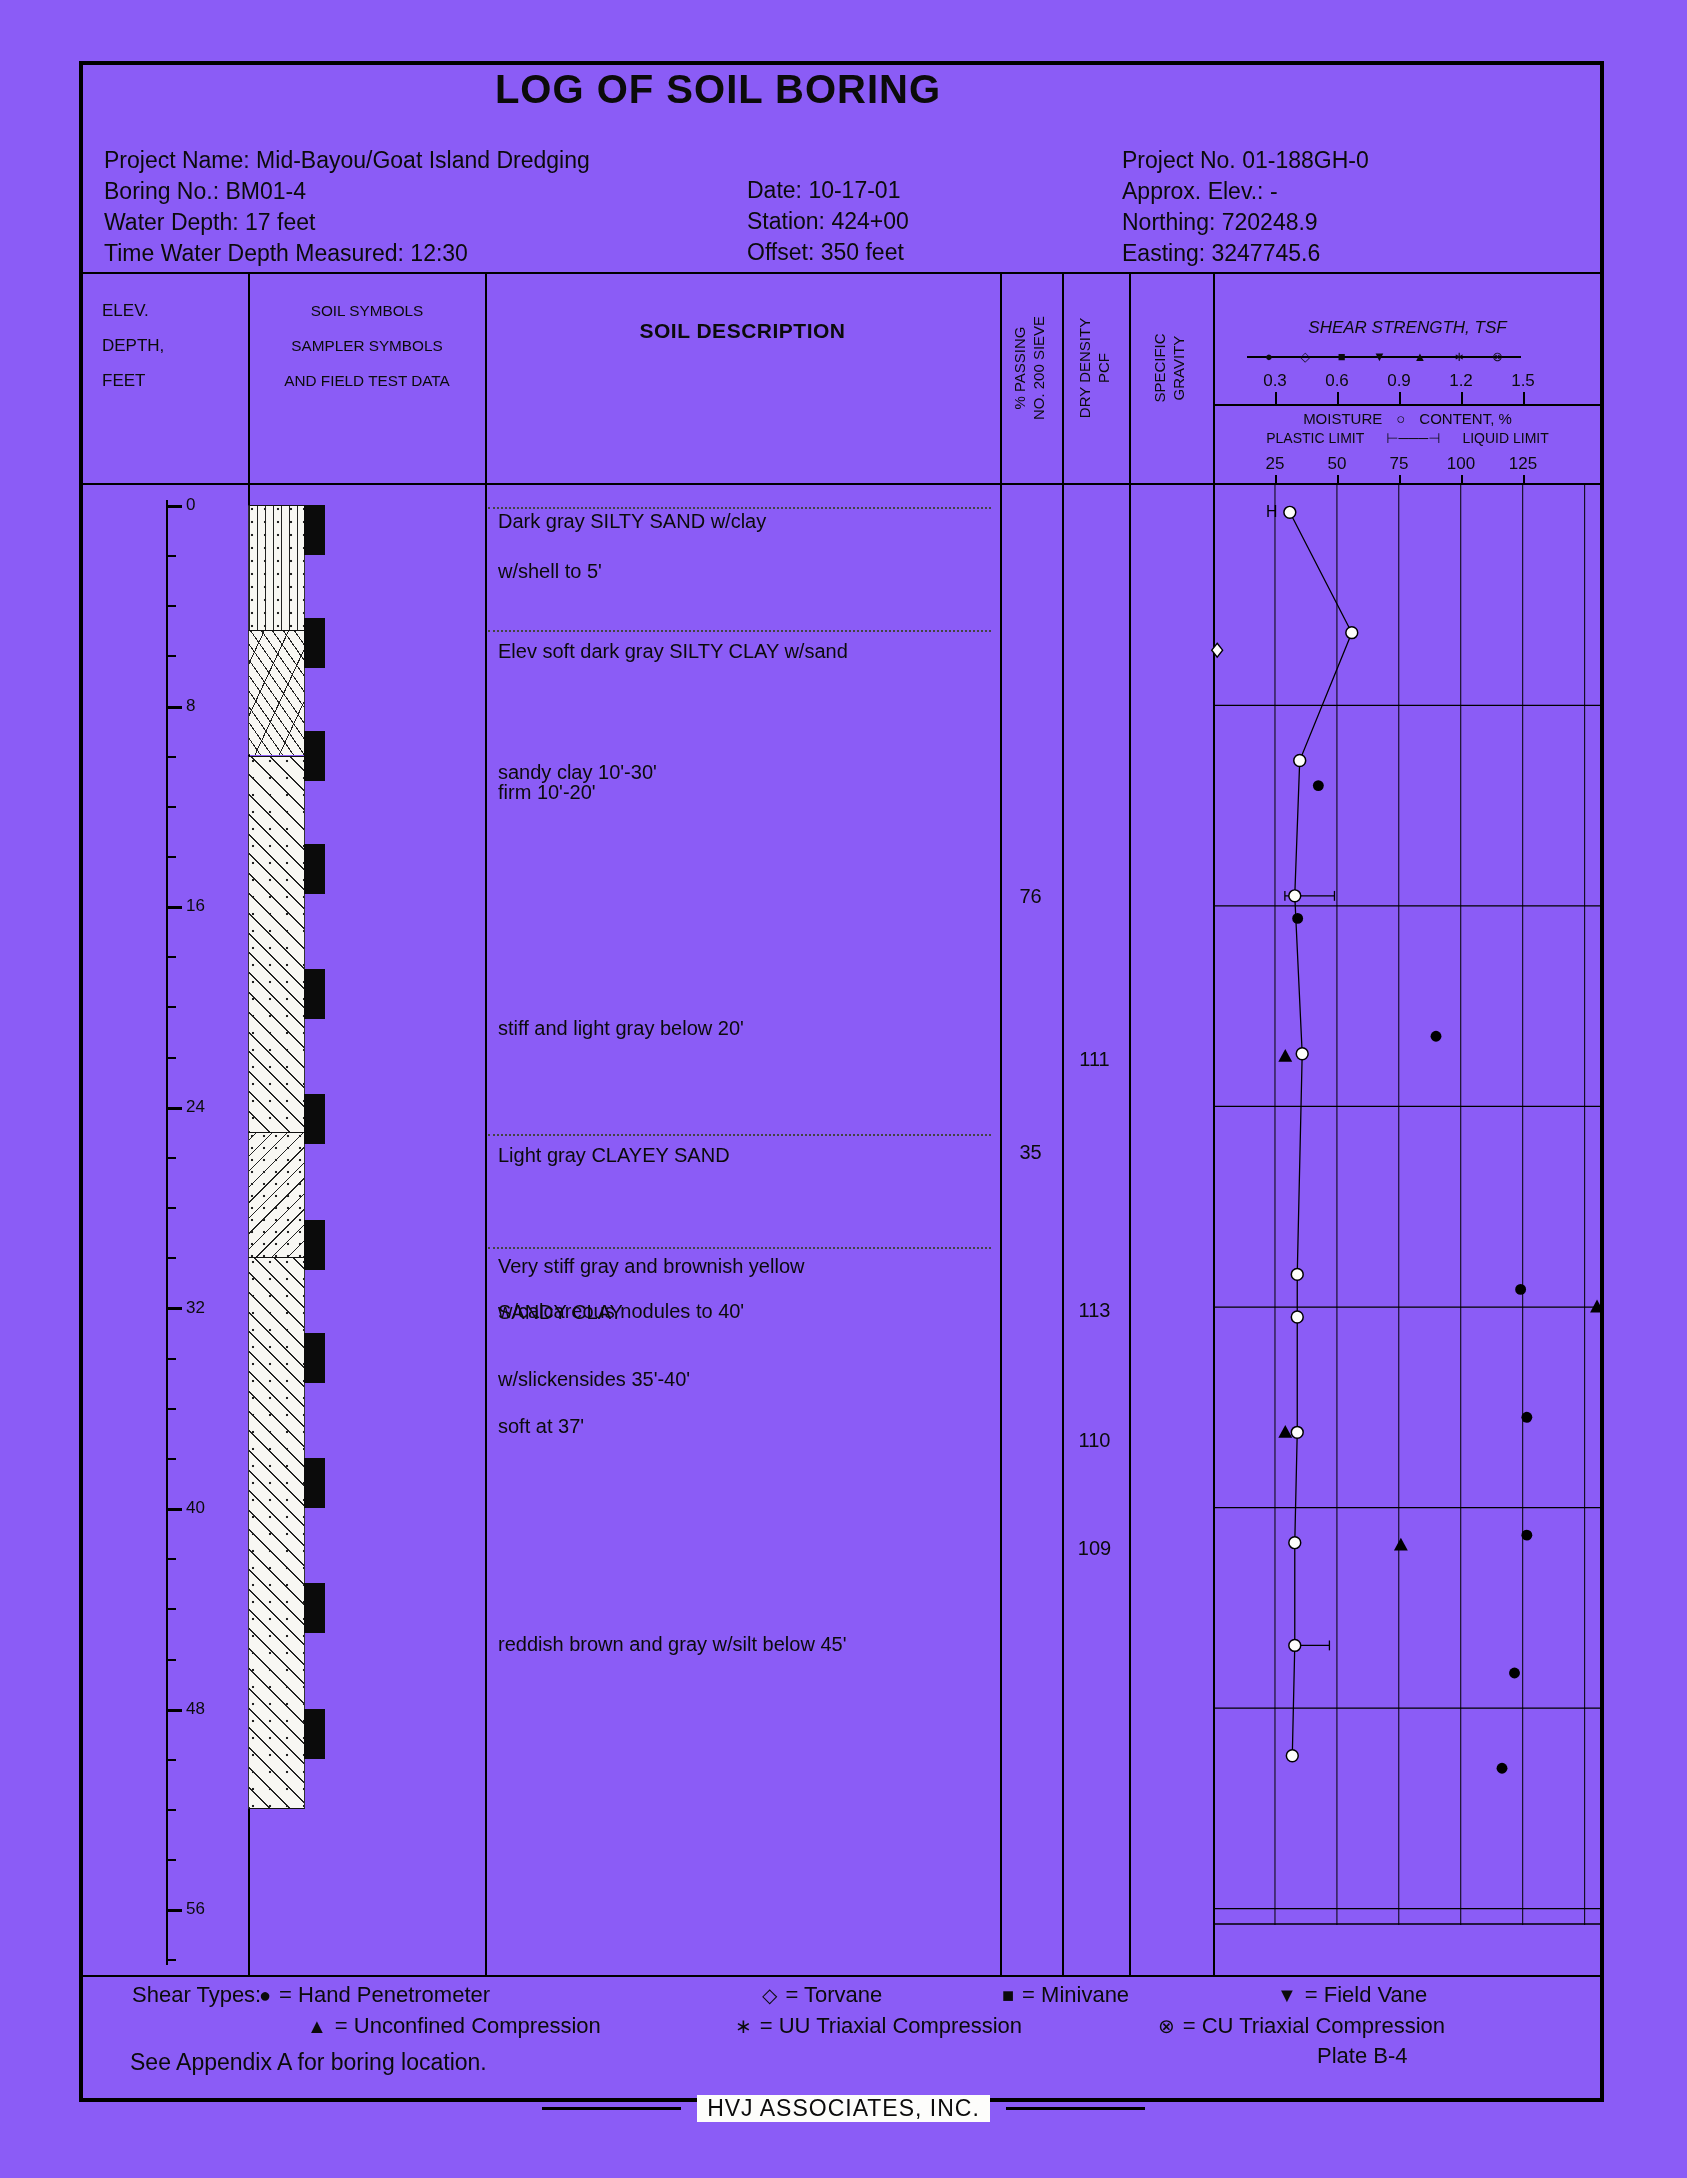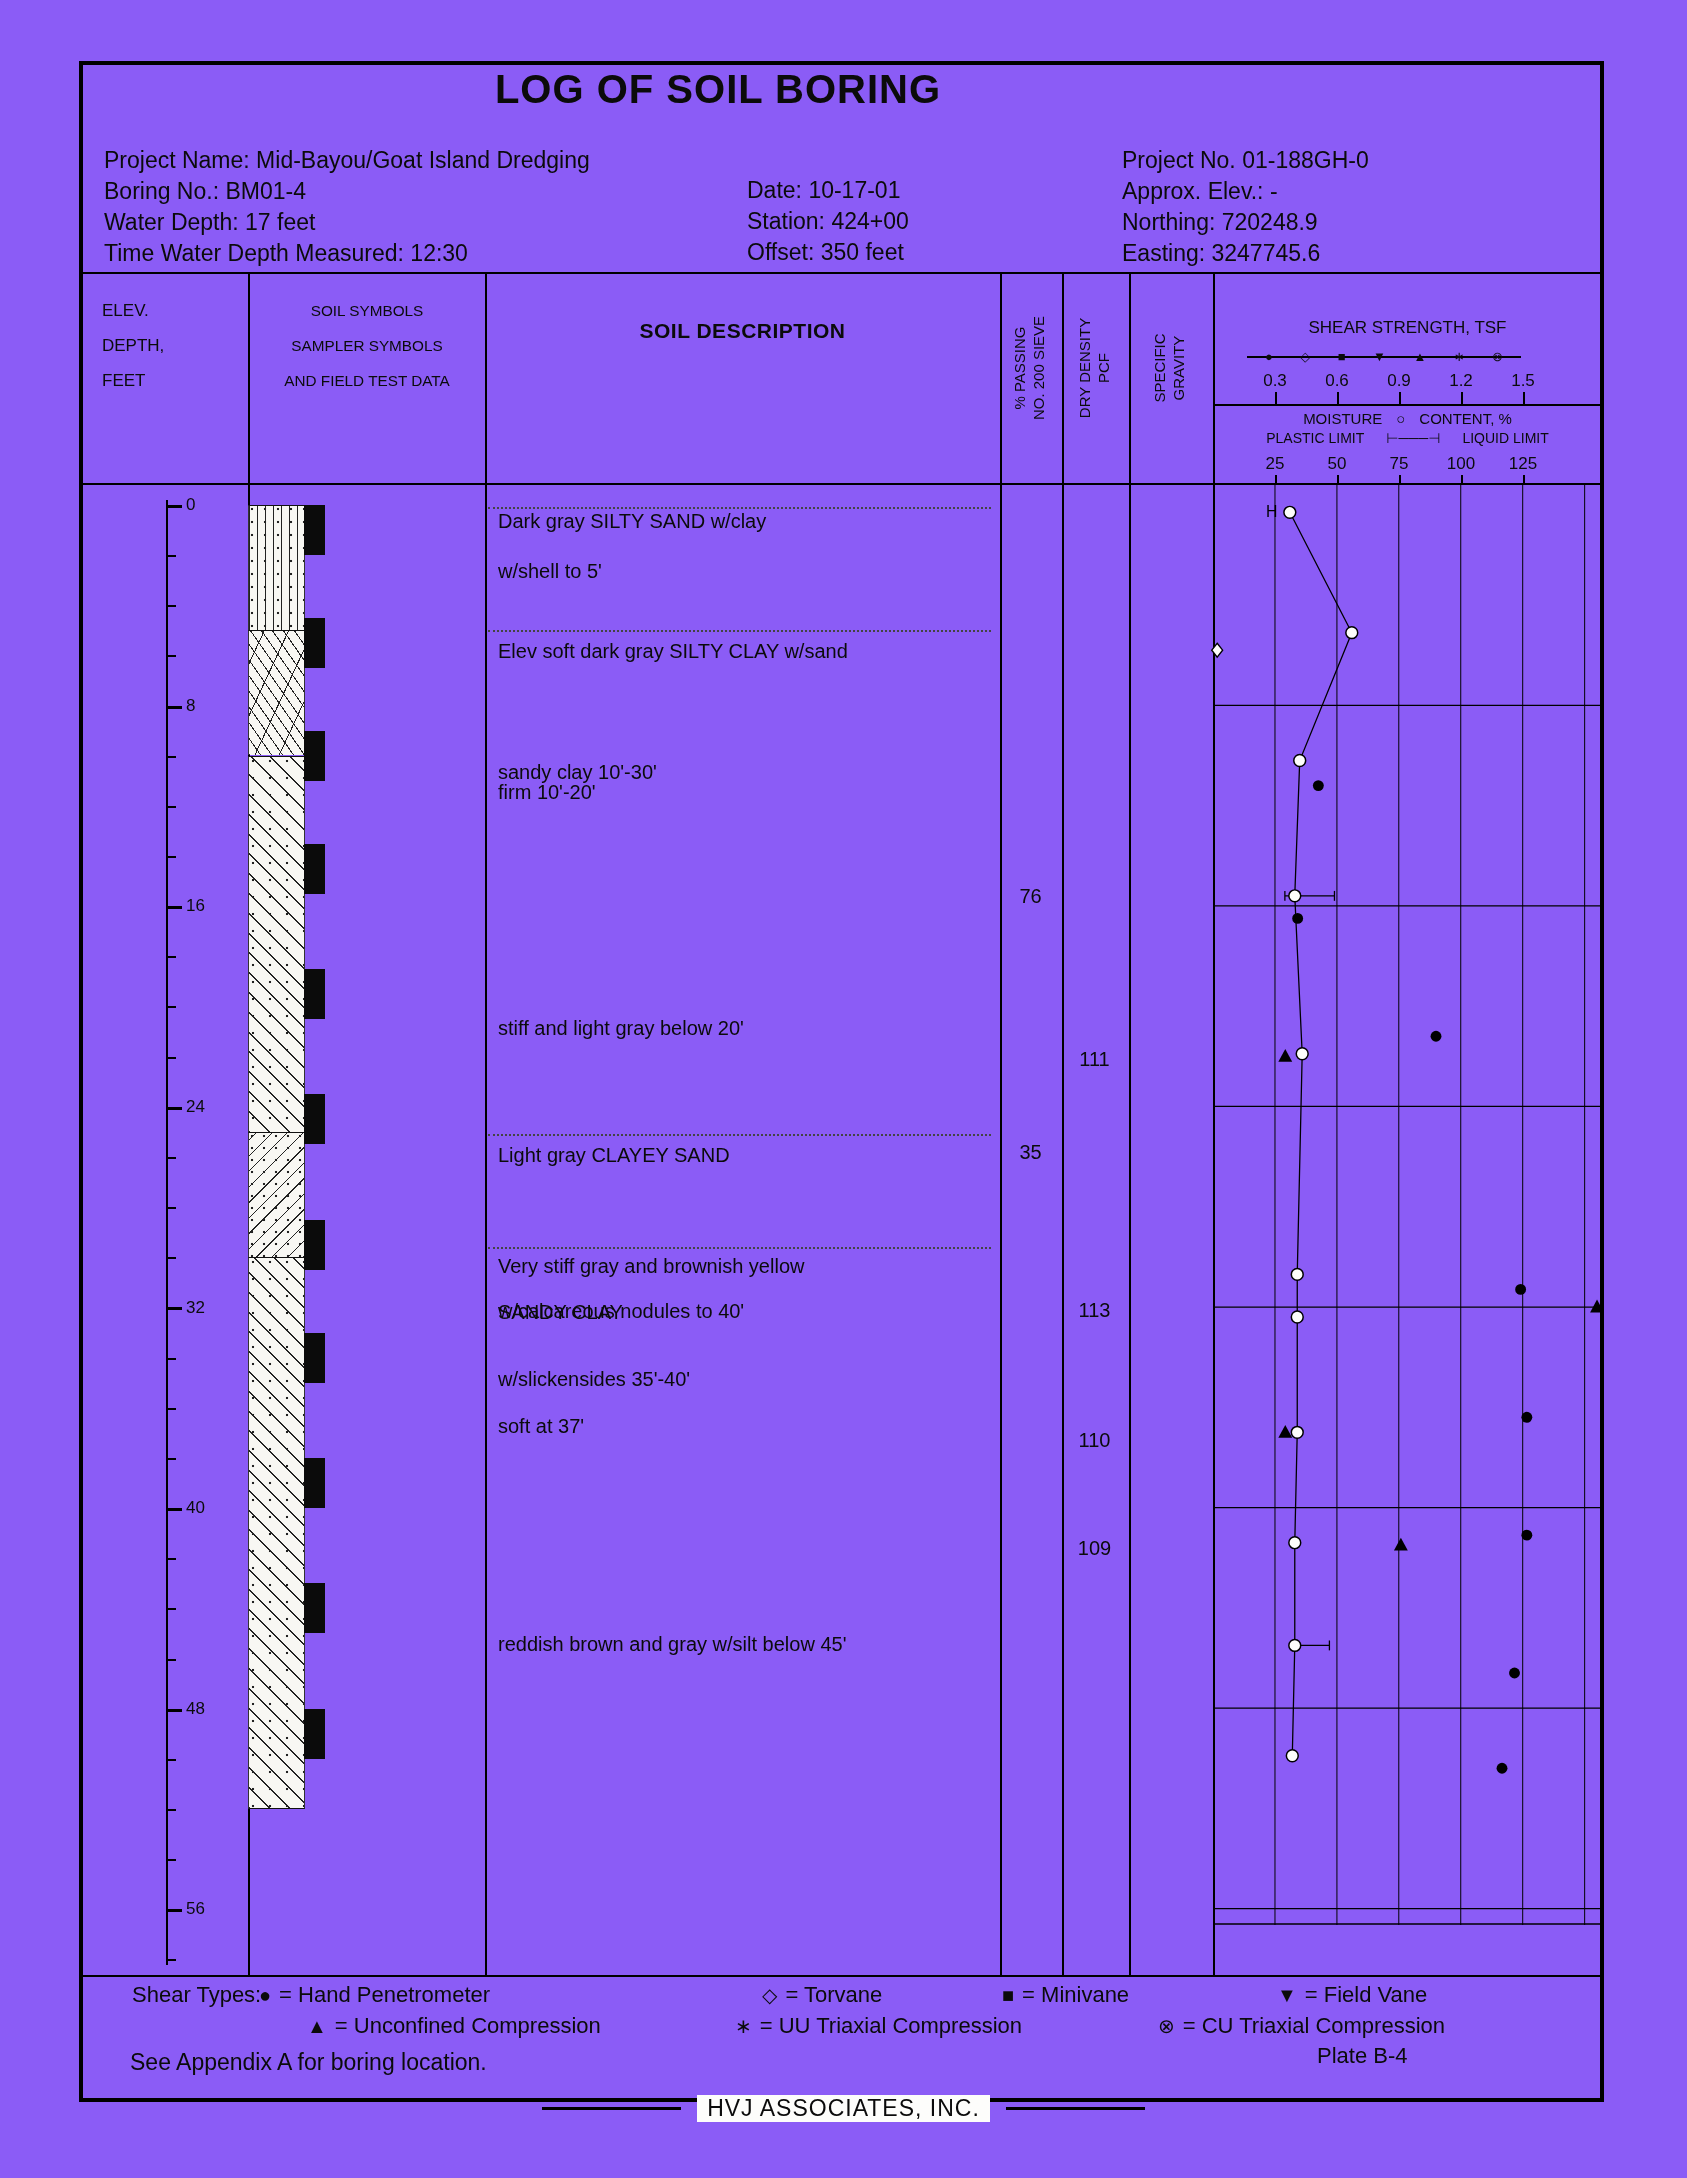--- a/index.html
+++ b/index.html
@@ -15,21 +15,21 @@
   .vline { position:absolute; background:#000; width:2px; }
   .colhead { position:absolute; font-size:17px; line-height:35px; }
   .colhead2 { position:absolute; left:248px; top:293px; width:238px; text-align:center;
               font-size:15.3px; line-height:35px; }
   .colhead3 { position:absolute; left:485px; top:319px; width:515px; text-align:center;
               font-size:21px; font-weight:bold; letter-spacing:0.5px; }
   .vlabel { position:absolute; top:348px; width:168px; height:40px; transform:rotate(-90deg);
             text-align:center; font-size:15px; line-height:19px; white-space:nowrap; }
   
   .chart-head { position:absolute; left:1213px; top:272px; width:389px; height:213px; }
-  .sh-title { position:absolute; top:46px; left:0; width:100%; text-align:center; font-size:17px; }
+  .sh-title { position:absolute; top:46px; left:0; width:100%; text-align:center; font-size:17px;font-style:italic; }
   .sym-row { position:absolute; top:77px; left:52px; width:238px; height:16px;
              display:flex; justify-content:space-between; align-items:center; }
   .sym-row::before { content:""; position:absolute; left:-18px; right:-18px; top:7px; height:1.5px; background:#000; }
   .sym-row span { position:relative; font-size:13px; line-height:16px; }
   .sh-sep { position:absolute; top:132px; left:0; width:100%; height:2px; background:#000; }
   .mo-row1 { position:absolute; top:138px; left:0; width:100%; display:flex; justify-content:center; gap:14px; font-size:15px; }
   .mo-row2 { position:absolute; top:158px; left:0; width:100%; display:flex; justify-content:center; gap:22px; font-size:14px; }
   .sc-num { position:absolute; transform:translateX(-50%); font-size:17px; white-space:nowrap; }
   .sc-tick { position:absolute; width:2px; background:#000; }
   

